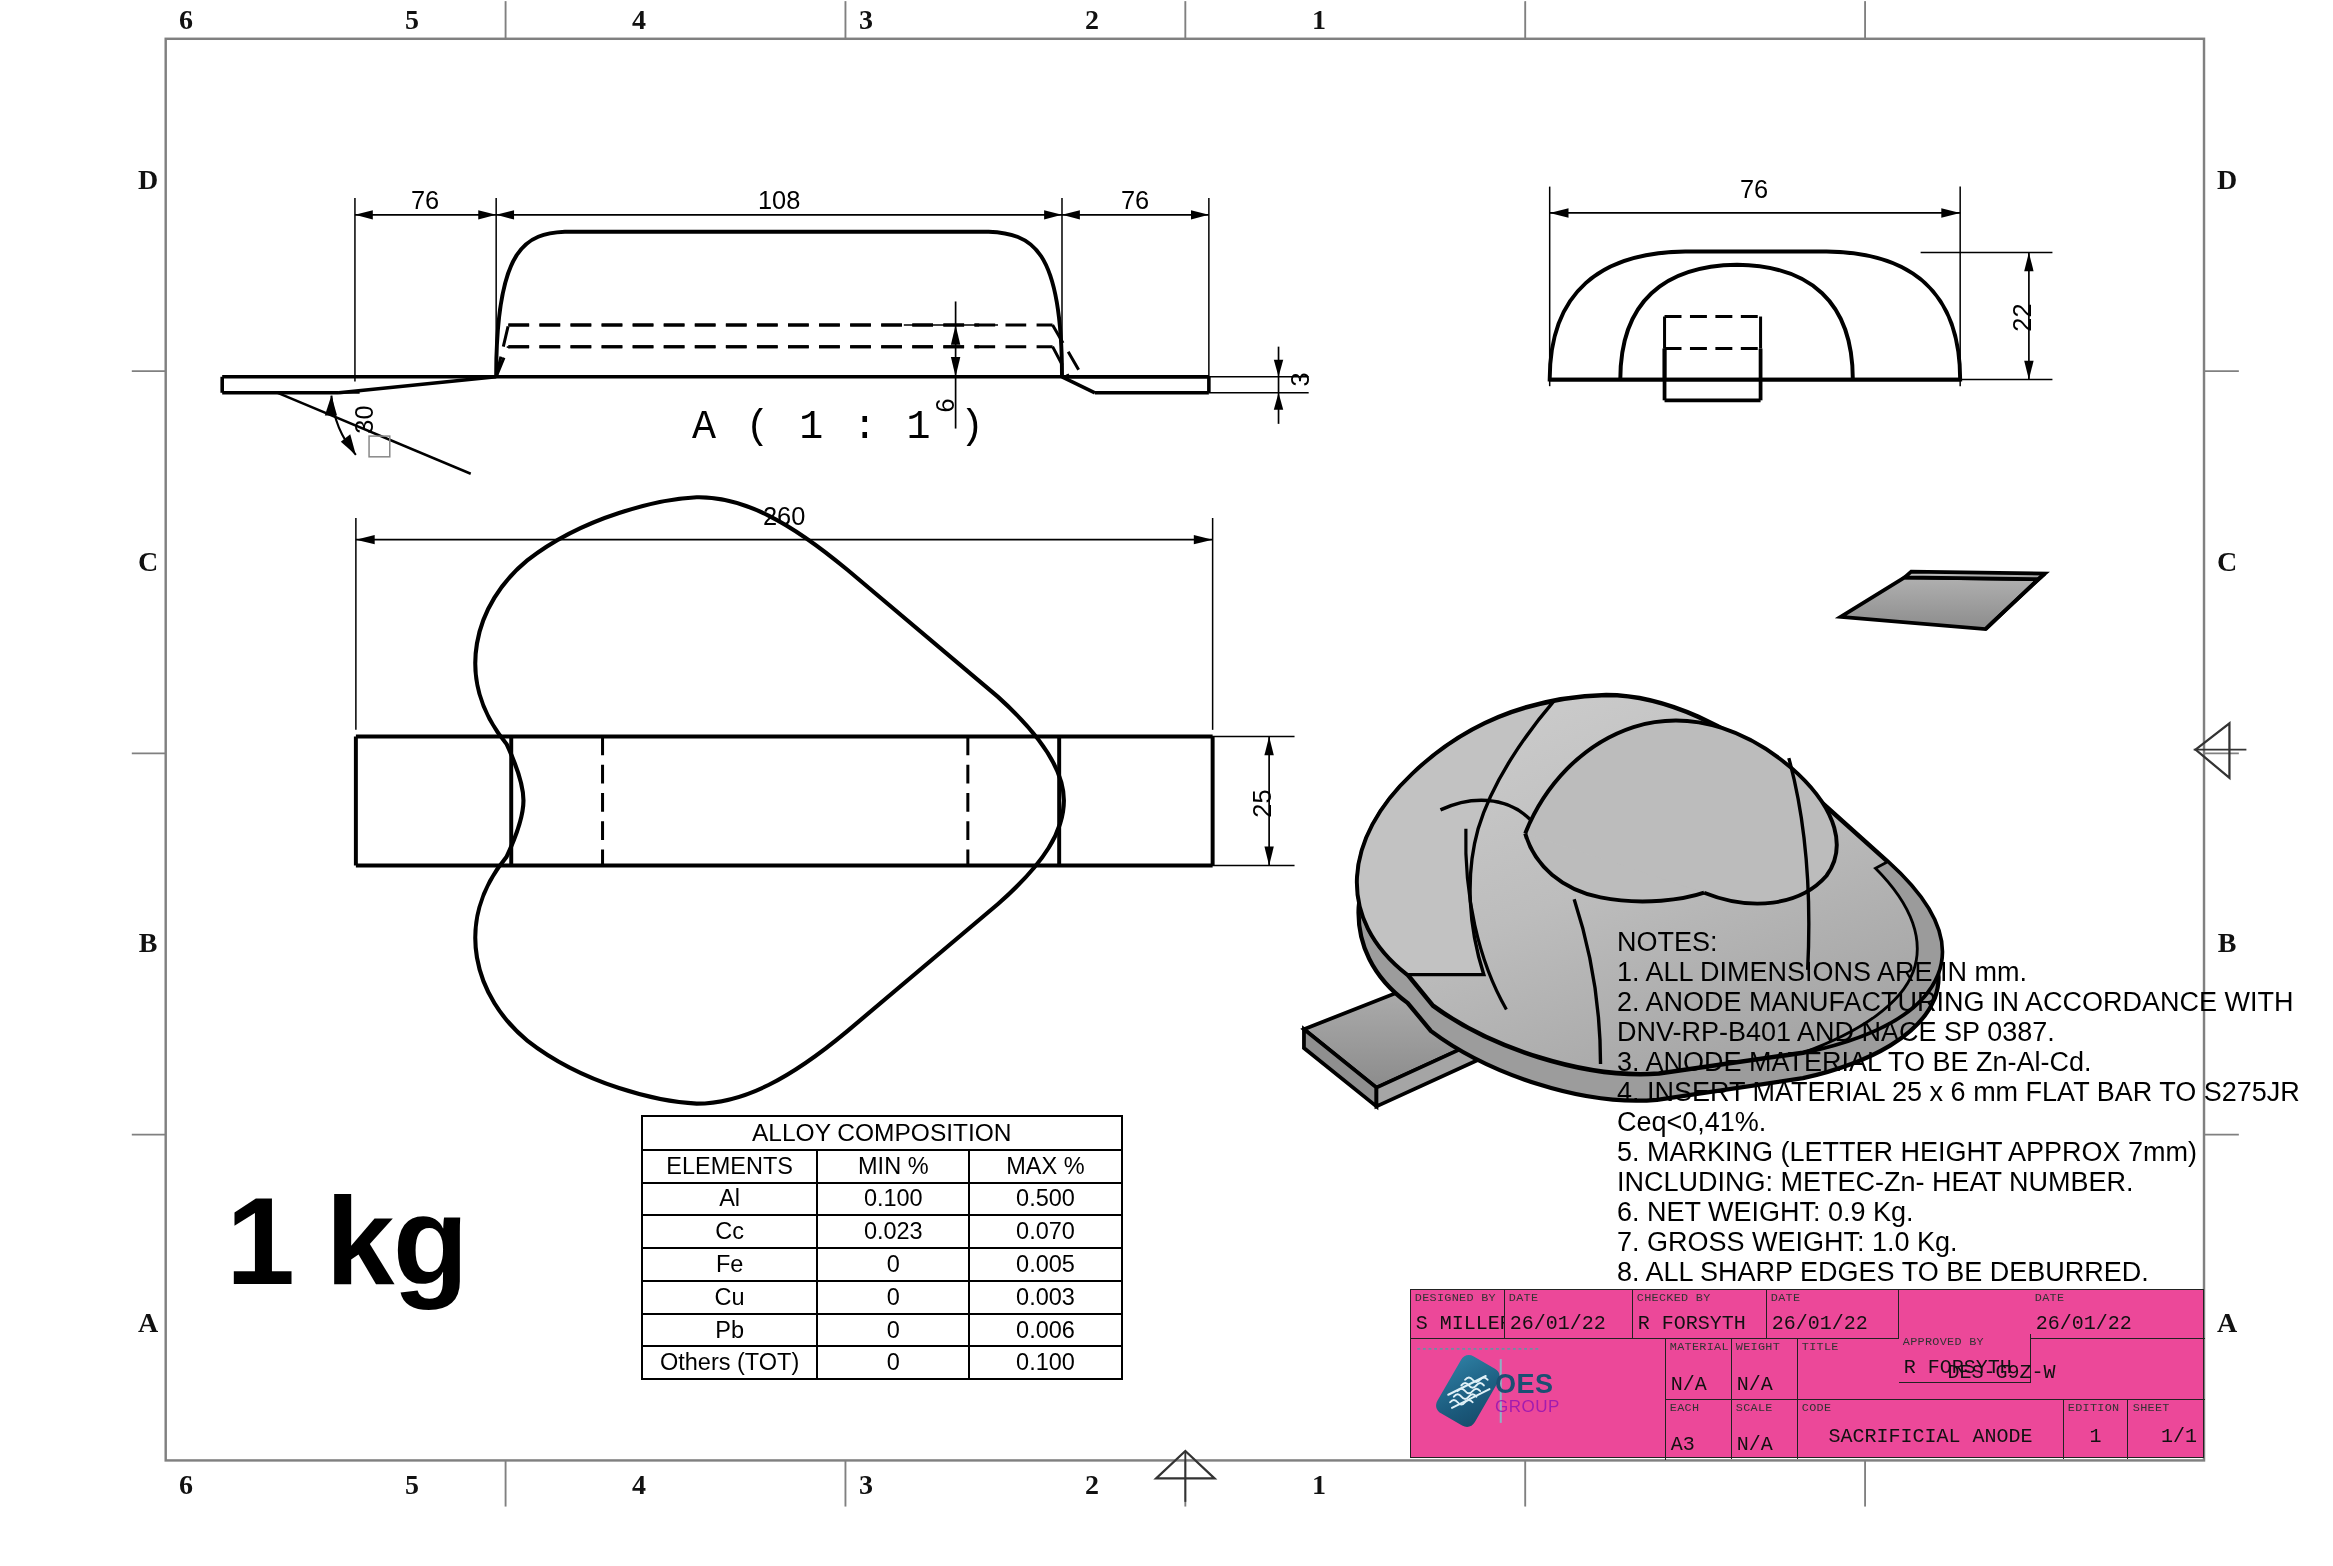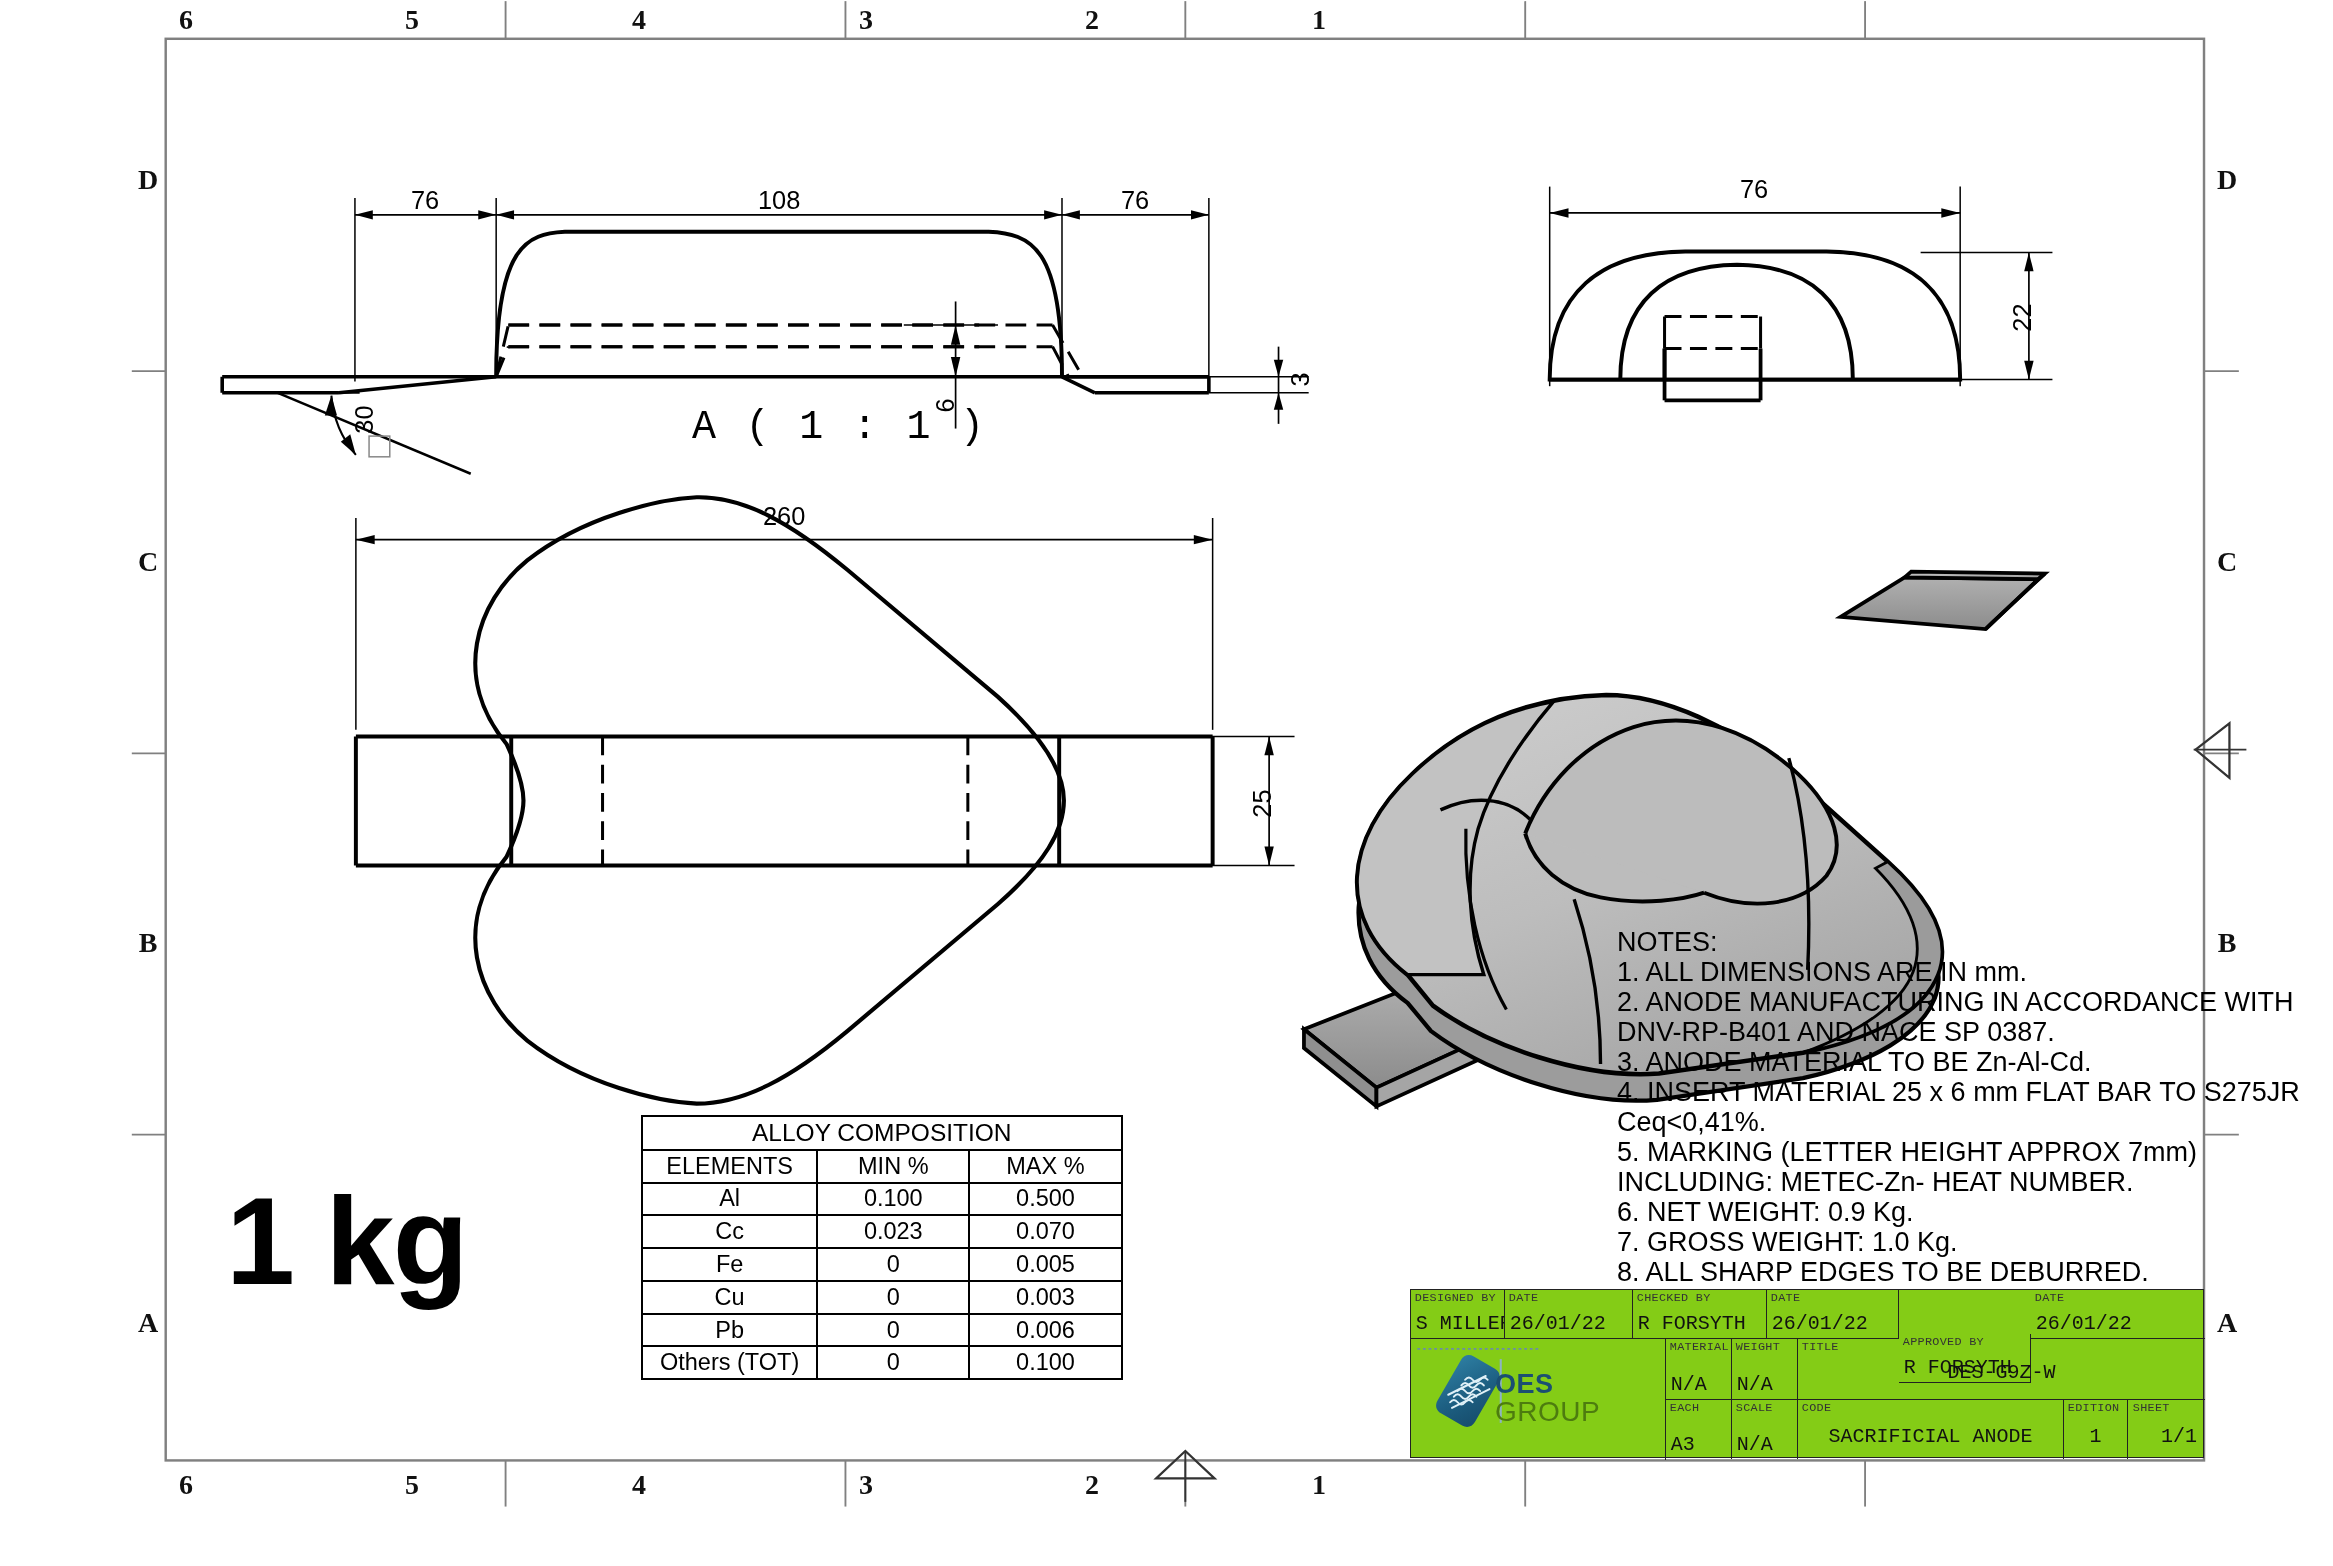--- a/index.html
+++ b/index.html
@@ -99,21 +99,21 @@
   #alloy-table .c-max { width: 139px; }
   #alloy-table .tbl-title { font-size: 24.5px; }
 
   
   #title-block {
     position: absolute;
     left: 1410px; top: 1289px;
     width: 794px; height: 169px;
     border: 1.5px solid #222;
     box-sizing: border-box;
-    background: #84cc16;
+    background: #ec4899;
     font-family: "Liberation Mono", monospace;
     color: #111;
   }
   #title-block .tb-cell {
     position: absolute;
     box-sizing: border-box;
     border-right: 1.5px solid #222;
     border-bottom: 1.5px solid #222;
     overflow: hidden;
   }
@@ -139,21 +139,21 @@
   }
   #oes-logo .logo-txt {
     position: absolute; left: 81px; top: 24.5px;
     font-family: "Liberation Sans", sans-serif;
     line-height: 1;
   }
   #oes-logo .logo-oes {
     font-size: 27px; font-weight: 700; color: #1b4f72; letter-spacing: 0.5px;
   }
   #oes-logo .logo-group {
-    font-size: 28px; font-weight: 400; color: #4d7c0f; letter-spacing: 0.5px;
+    font-size: 17px; font-weight: 400; color: #a21caf; letter-spacing: 0.5px;
   }
 </style>
 </head>
 <body>
 
 <div id="sheet">
 
   <svg class="layer" viewBox="0 0 2478 1664" width="2333" height="1567">
 
     <rect x="176" y="41" width="2165" height="1510" fill="none" stroke="#808080" stroke-width="2.6"></rect>

